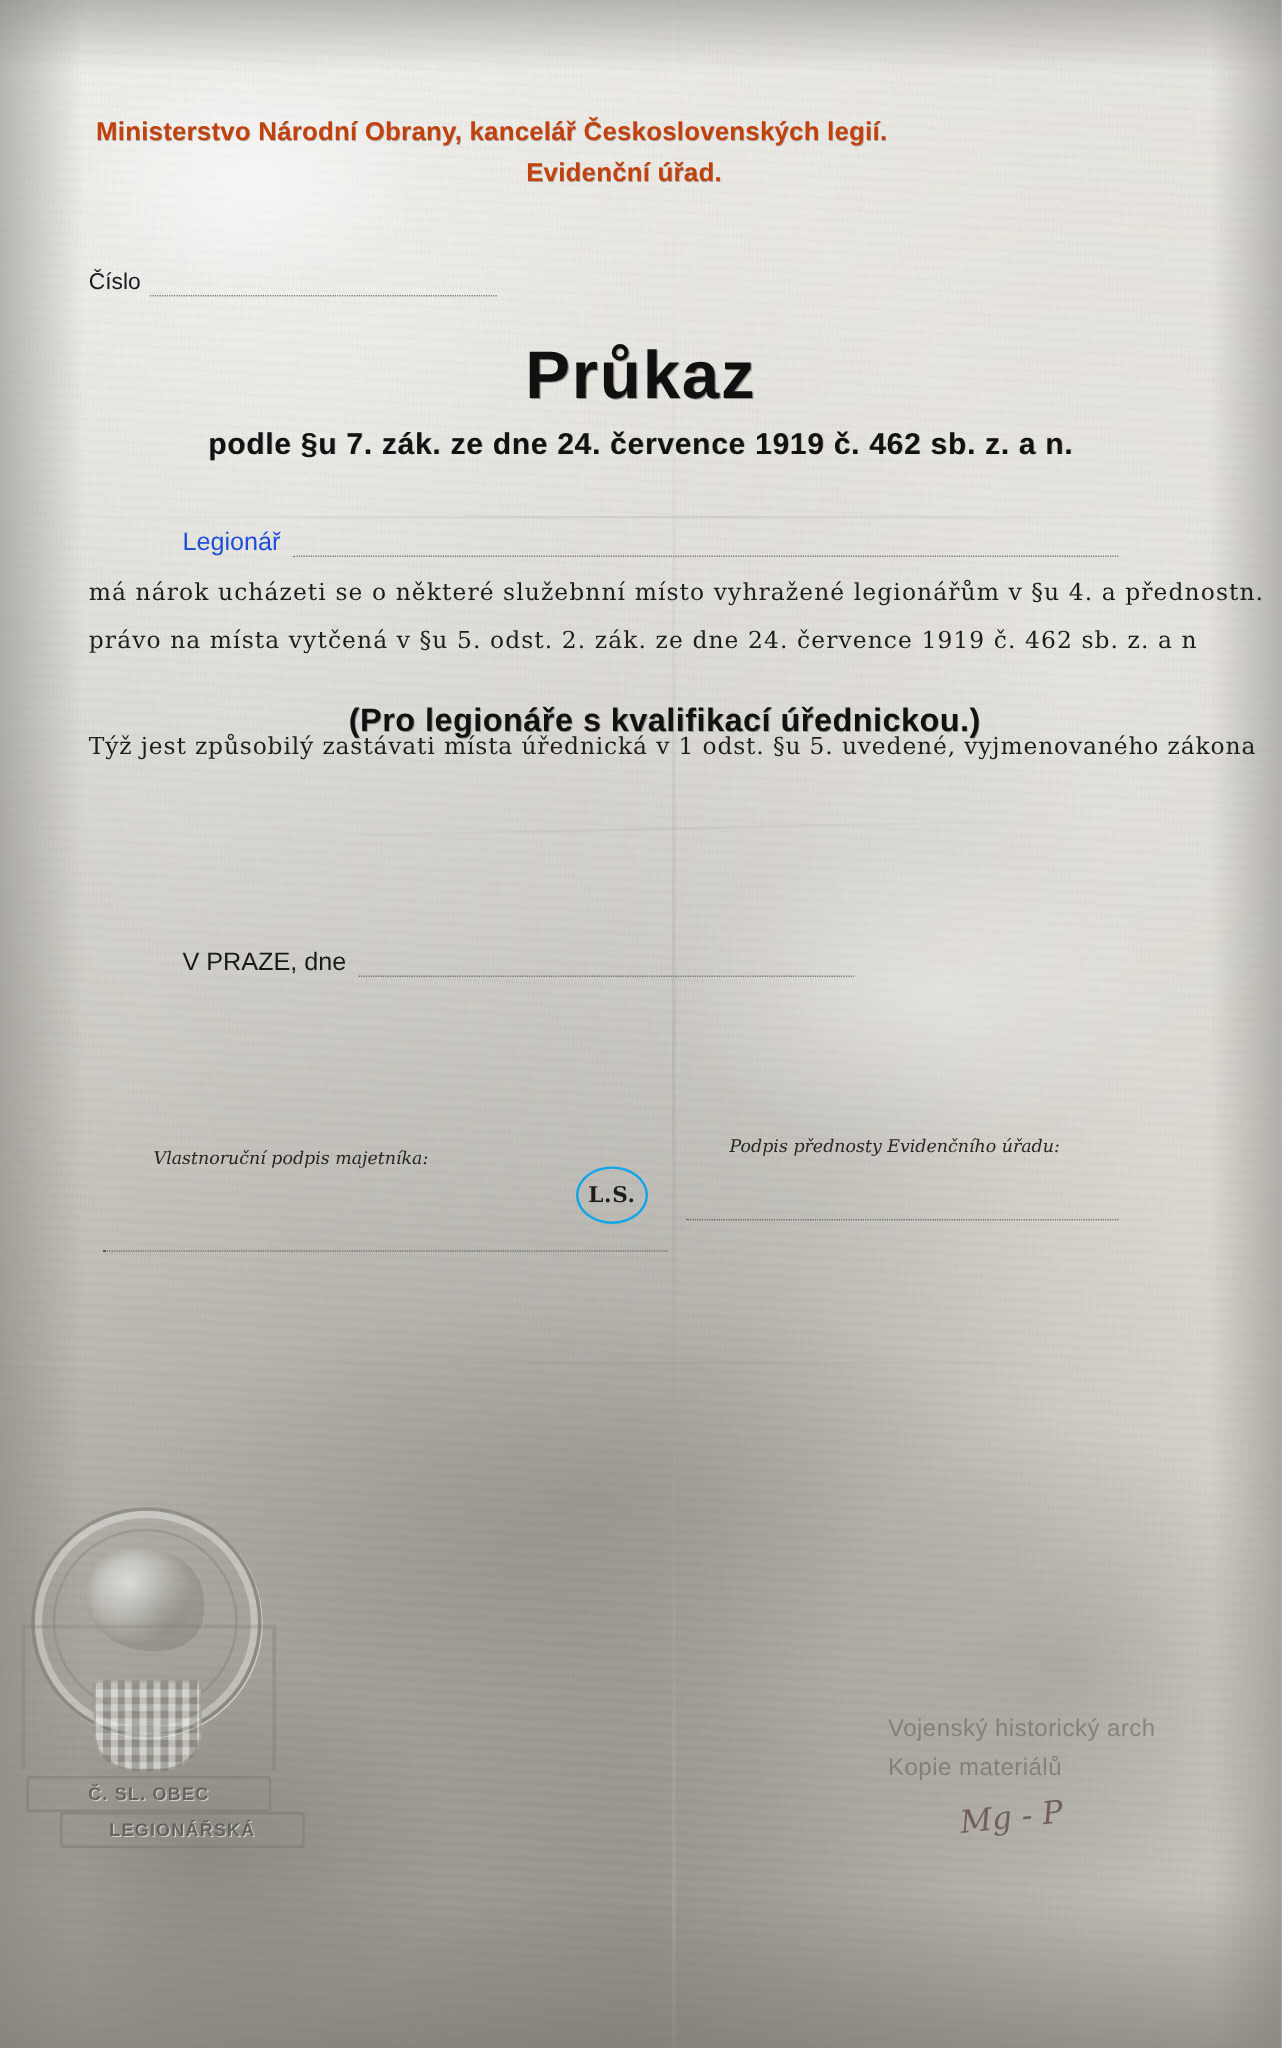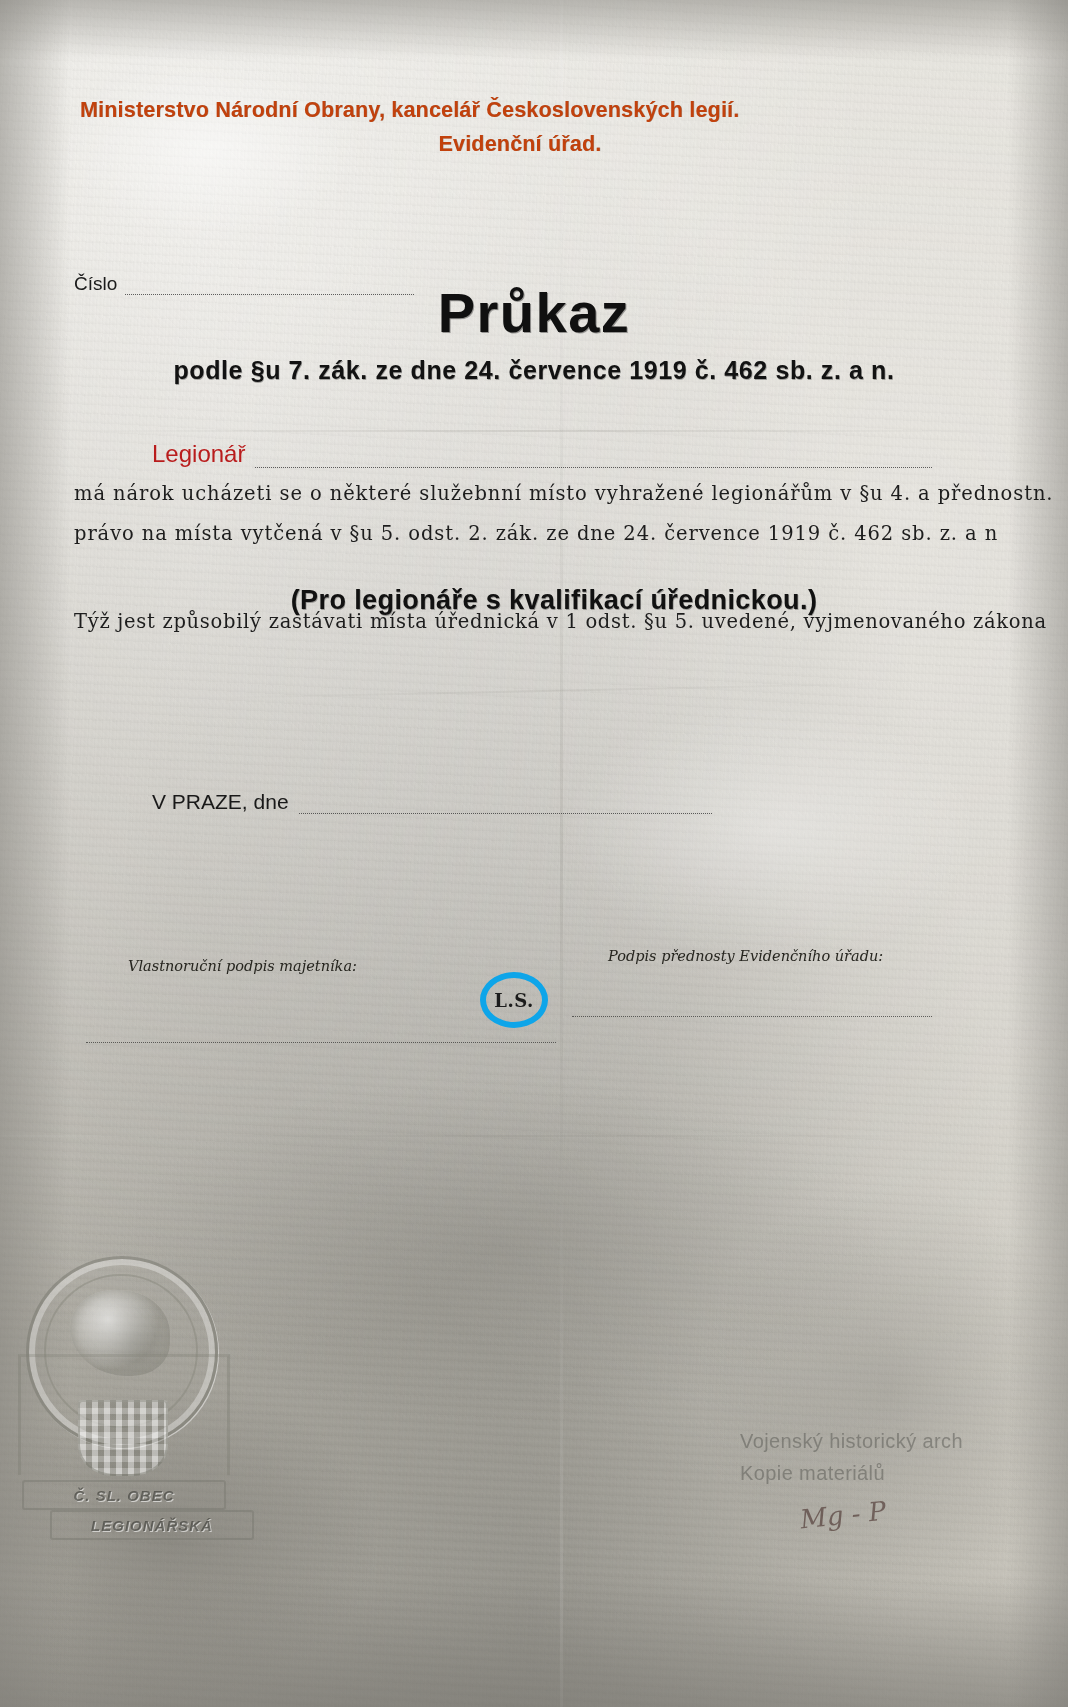--- a/index.html
+++ b/index.html
@@ -88,21 +88,20 @@
     top: 225px;
     width: 340px;
     display: flex;
     align-items: flex-end;
   }
   .cislo-label {
     font-size: 19px;
     color: #1a1a1a;
     padding-right: 8px;
     white-space: nowrap;
-    margin-top: 48px;
   }
   .dotline {
     flex: 1 1 auto;
     border-bottom: 1.5px dotted #3b3b3b;
     height: 16px;
     opacity: 0.8;
   }
   .title {
     position: absolute;
     left: 0;
@@ -129,24 +128,24 @@
   }
   .legionar-row {
     position: absolute;
     left: 152px;
     top: 440px;
     width: 780px;
     display: flex;
     align-items: flex-end;
   }
   .legionar-label {
-    font-size: 24px;
+    font-size: 21px;
     padding-right: 10px;
     white-space: nowrap;
-    color: #b91c1c;
+    color: #1d4ed8;
   }
   .body-line {
     position: absolute;
     font-family: "DejaVu Serif", serif;
     font-size: 19.5px;
     color: #1d1d1d;
     white-space: nowrap;
   }
   .bl1 { left: 74px; top: 482px; letter-spacing: 0.9px; }
   .bl2 { left: 74px; top: 522px; letter-spacing: 0.9px; }
@@ -199,40 +198,39 @@
     height: 0;
   }
   .sig-line-left { left: 86px; top: 1042px; width: 470px; }
   .sig-line-right { left: 572px; top: 1016px; width: 360px; }
   .ls-mark {
     position: absolute;
     left: 480px;
     top: 972px;
     width: 56px;
     height: 44px;
-    border: 6px solid #0ea5e9;
+    border: 2px solid #0ea5e9;
     border-radius: 50%;
     font-family: "DejaVu Serif", serif;
     font-weight: bold;
     font-size: 18px;
     display: flex;
     align-items: center;
     justify-content: center;
     color: #1c1c1c;
     letter-spacing: 0.5px;
   }
   
   .seal {
     position: absolute;
     left: 18px;
     top: 1250px;
     width: 230px;
     height: 300px;
     opacity: 0.95;
-    font-style: italic;
   }
   .seal .ring {
     position: absolute;
     left: 8px;
     top: 6px;
     width: 186px;
     height: 186px;
     border: 3px solid rgba(120,120,112,0.55);
     border-radius: 50%;
     box-shadow: inset 0 0 0 6px rgba(255,255,255,0.35), 1px 1px 0 rgba(255,255,255,0.5);

